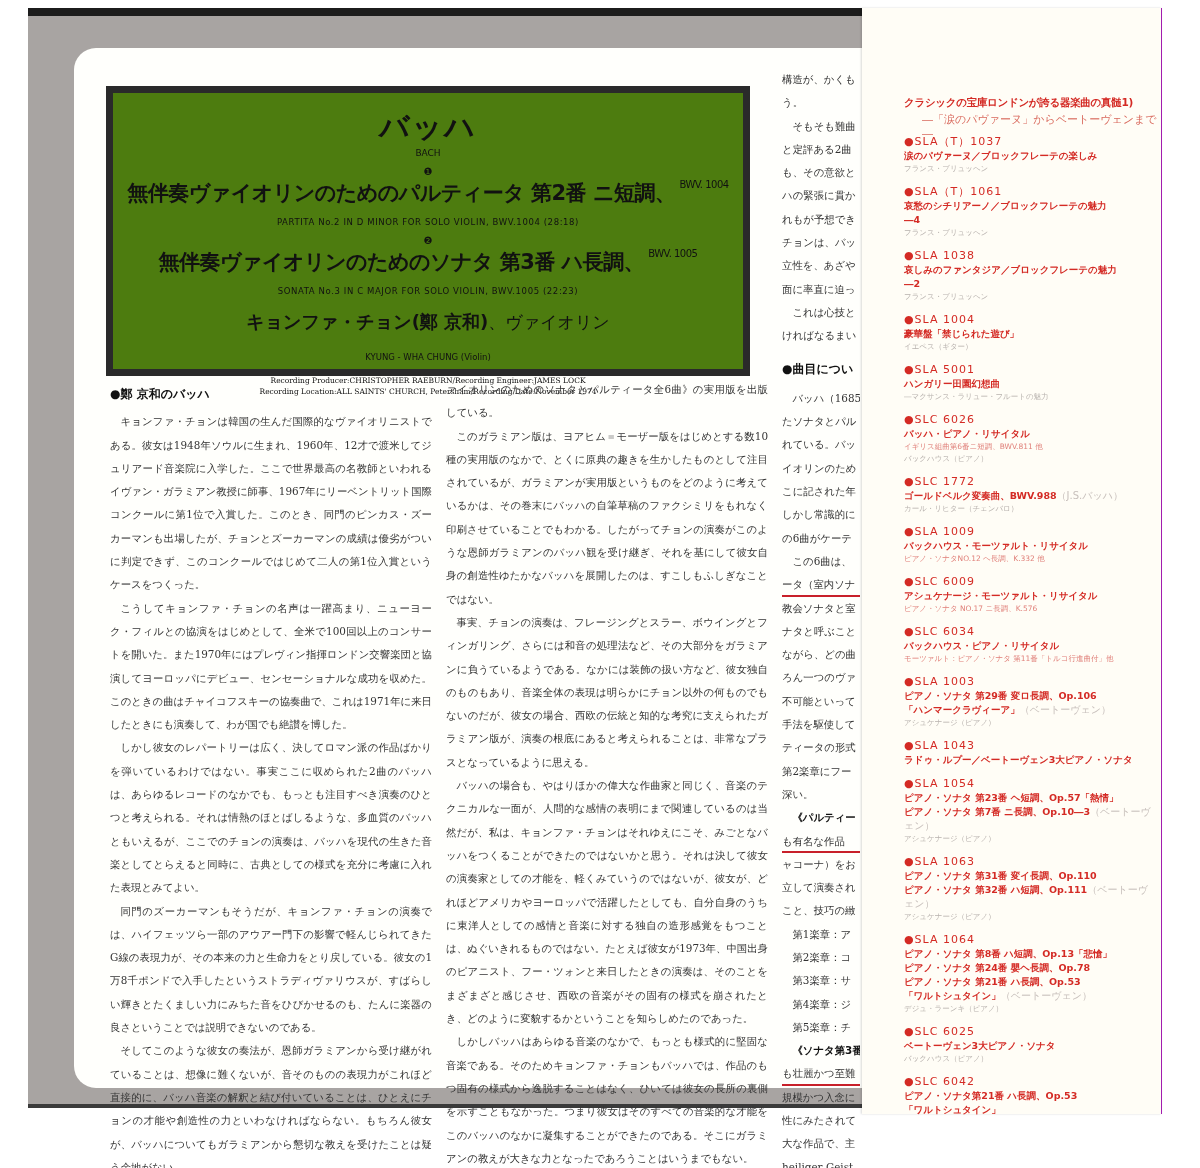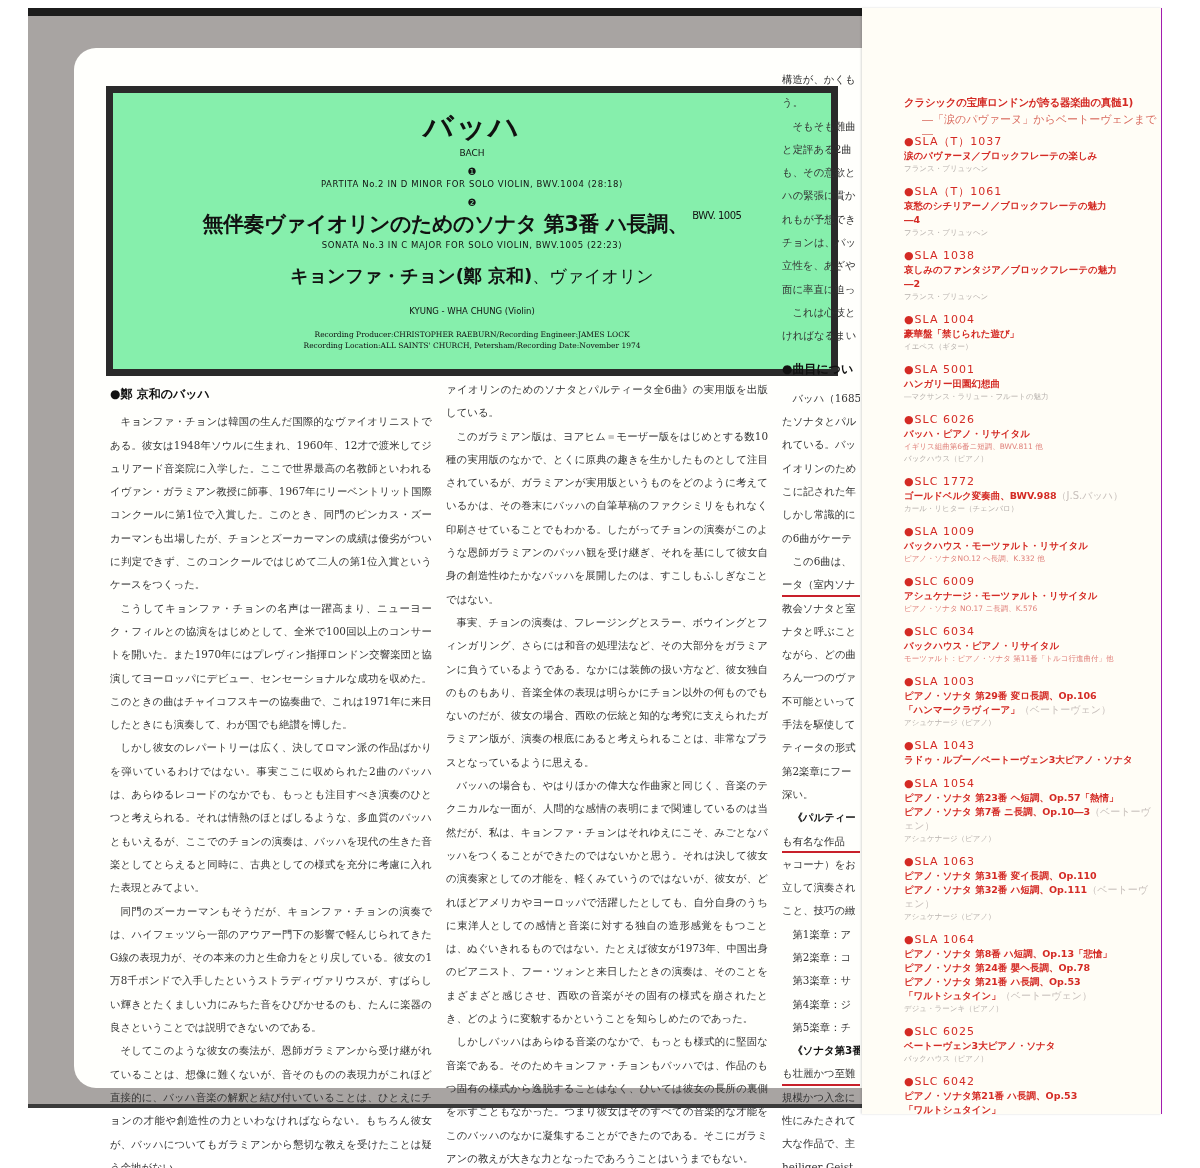--- a/index.html
+++ b/index.html
@@ -14,30 +14,30 @@
     border-bottom: 4px solid #3a3a3a;
   }
   .sheet {
     position: absolute; left: 74px; top: 48px; width: 800px; height: 1040px;
     background: #fffffc;
     border-radius: 22px 0 0 22px;
   }
 
   
   .title-box {
-    position: absolute; left: 106px; top: 86px; width: 732px; height: 290px;
-    border: 7px solid #2a2a2a; background: #86efac;
+    position: absolute; left: 106px; top: 86px; width: 644px; height: 290px;
+    border: 7px solid #2a2a2a; background: #4d7c0f;
     text-align: center; font-family: "DejaVu Sans", sans-serif; color: #111;
   }
   .composer-jp { font-size: 30px; font-weight: bold; margin-top: 14px; letter-spacing: 2px; }
   .composer-en { font-size: 9px; margin-top: 0px; }
   .num { font-size: 10px; margin-top: 8px; }
   .work-jp { font-size: 21px; font-weight: bold; margin-top: 2px; letter-spacing: -0.5px; }
   .work-jp .bwv { font-size: 10px; font-weight: normal; vertical-align: top; margin-left: 4px; }
-  .work-en { font-size: 8.5px; margin-top: 2px; letter-spacing: 0.6px; }
+  .work-en { font-size: 8.5px; margin-top: 10px; letter-spacing: 0.6px; }
   .artist-jp { font-size: 18px; font-weight: bold; margin-top: 14px; }
   .artist-jp .role { font-size: 17px; font-weight: normal; text-align: center; }
   .artist-en { font-size: 8.5px; margin-top: 18px; }
   .credits { font-family: "DejaVu Serif", serif; font-size: 7.5px; margin-top: 14px; line-height: 1.4; }
 
   
   .col {
     position: absolute; top: 383px; font-size: 10.4px; line-height: 23.3px;
     color: #333; text-align: justify;
   }
@@ -76,20 +76,23 @@
 <body>
 
 <div class="sleeve"></div>
 <div class="sheet"></div>
 
 <div class="title-box">
   <div class="composer-jp">バッハ</div>
   <div class="composer-en">BACH</div>
 
   <div class="num">❶</div>
+  <div class="work-jp">
+    <span>無伴奏ヴァイオリンのためのパルティータ 第2番 ニ短調、</span><span class="bwv">BWV. 1004</span>
+  </div>
   <div class="work-en">PARTITA No.2 IN D MINOR FOR SOLO VIOLIN, BWV.1004 (28:18)</div>
 
   <div class="num">❷</div>
   <div class="work-jp">
     <span>無伴奏ヴァイオリンのためのソナタ 第3番 ハ長調、</span><span class="bwv">BWV. 1005</span>
   </div>
   <div class="work-en">SONATA No.3 IN C MAJOR FOR SOLO VIOLIN, BWV.1005 (22:23)</div>
 
   <div class="artist-jp">
     <span>キョンファ・チョン(鄭 京和)</span><span class="role">、ヴァイオリン</span>

